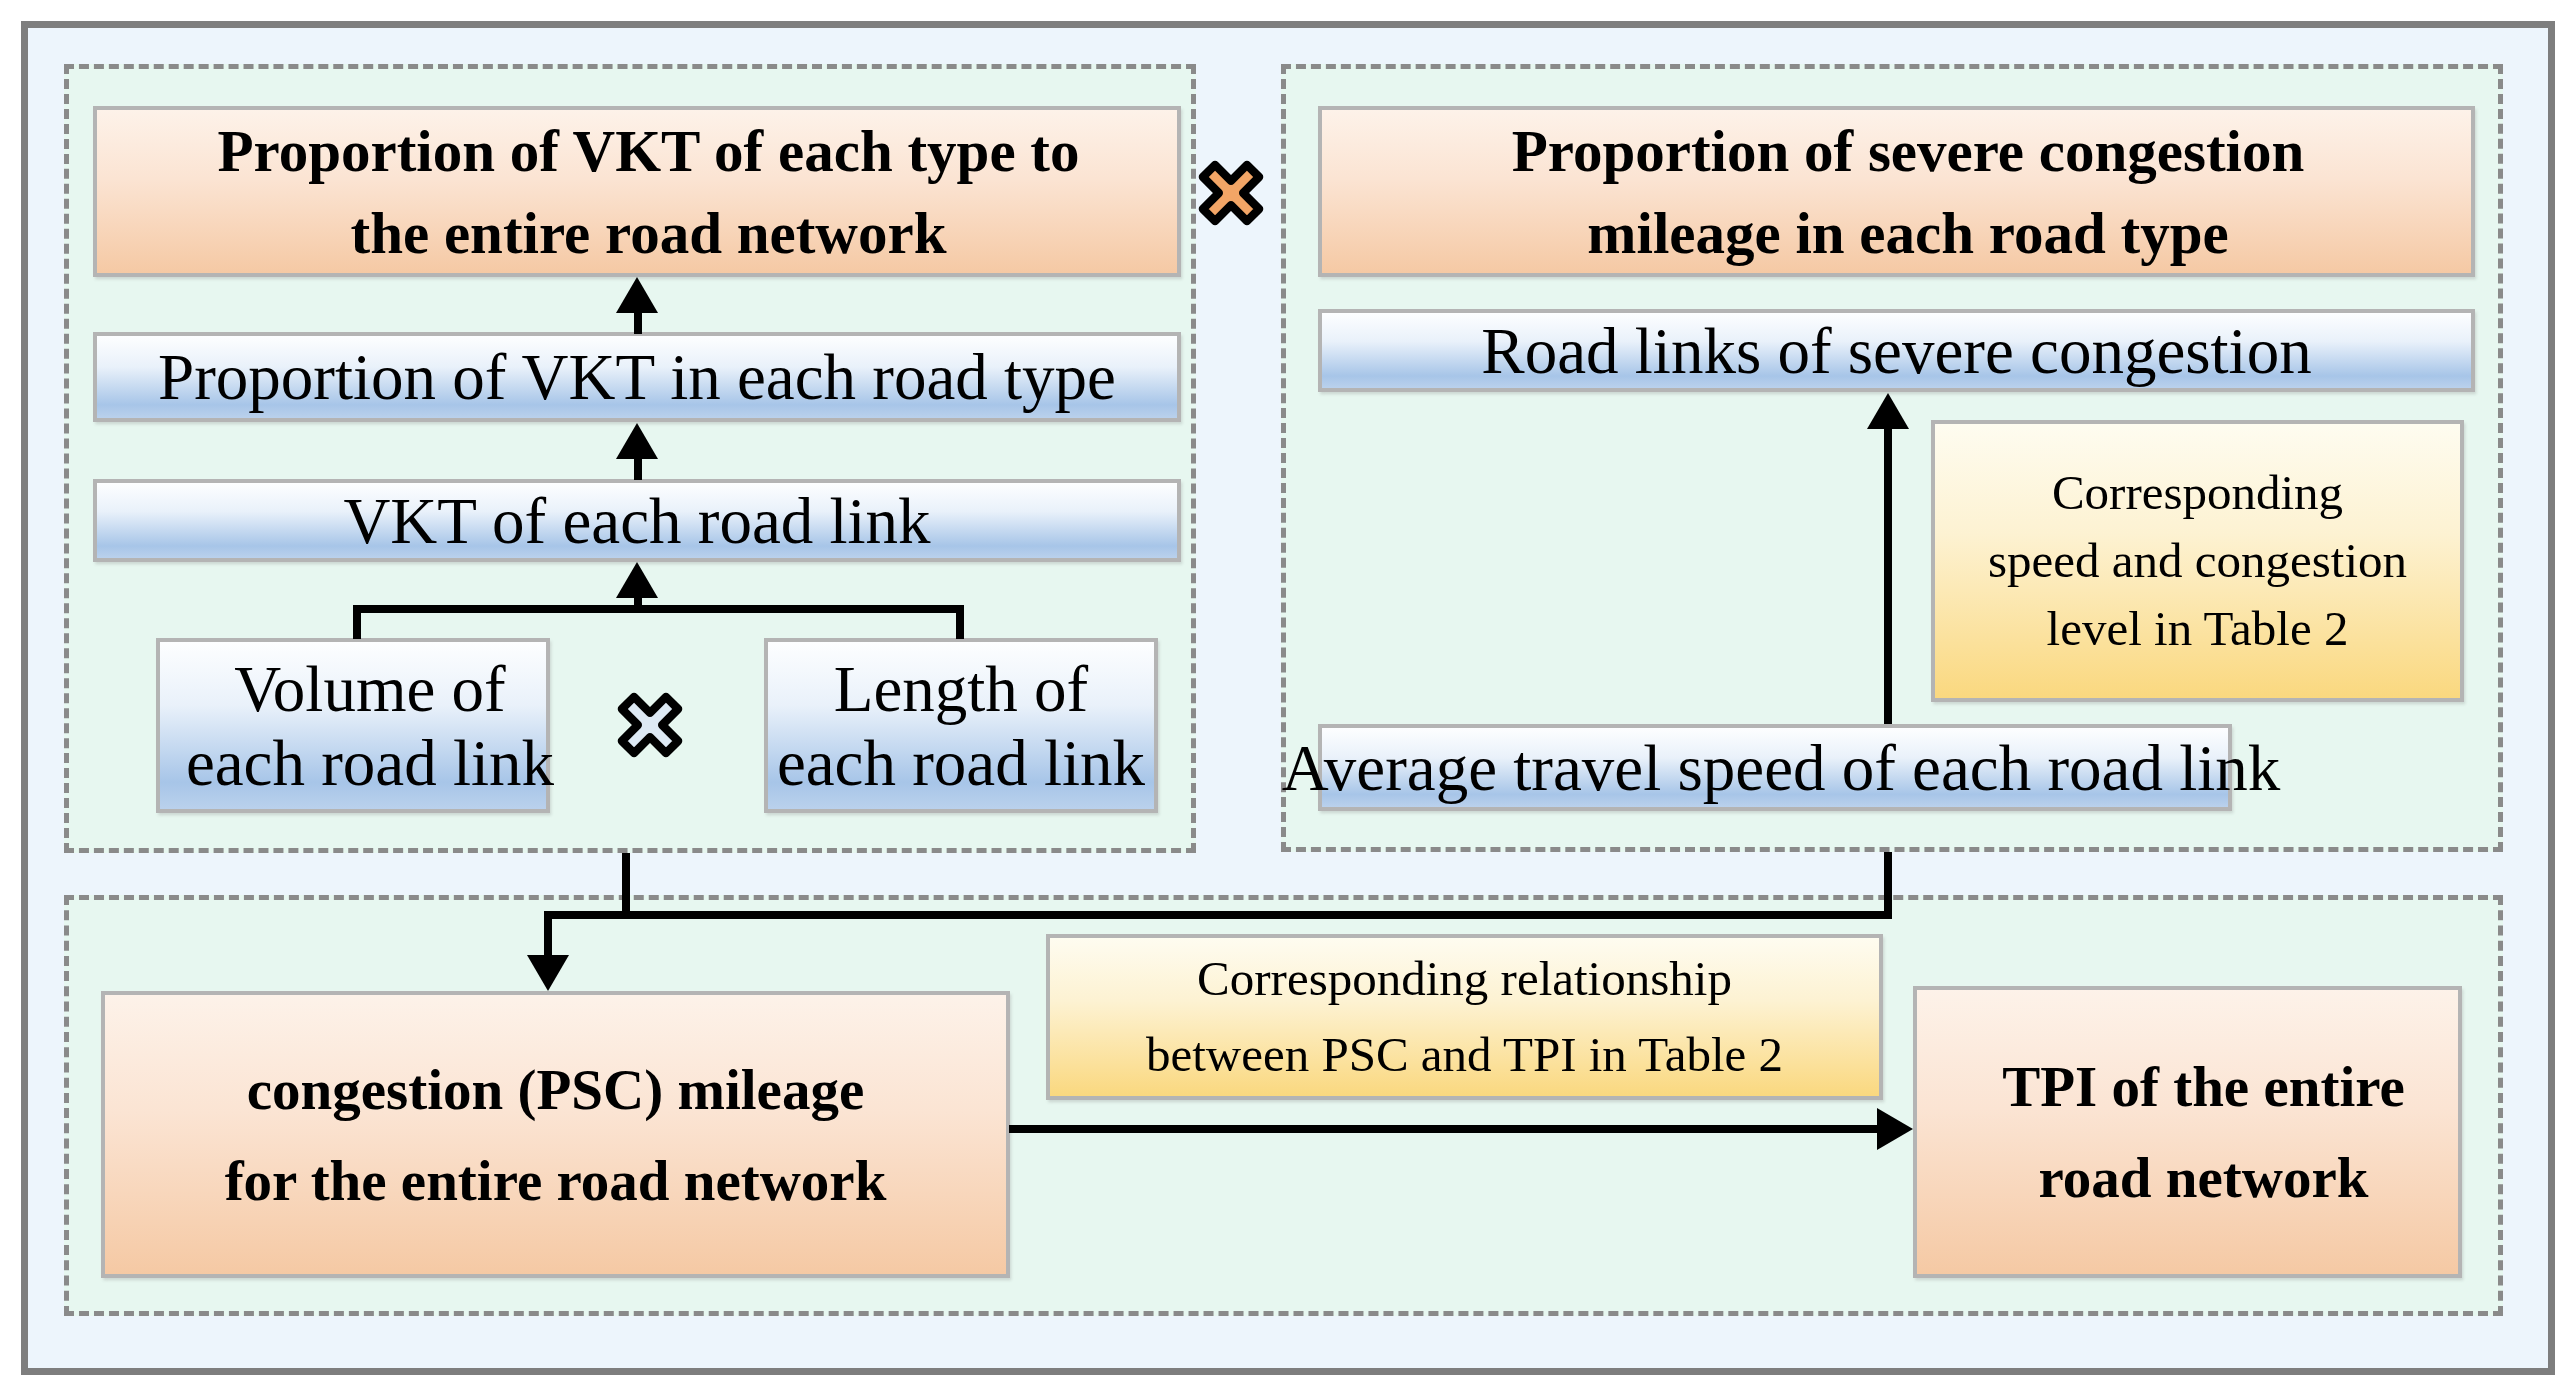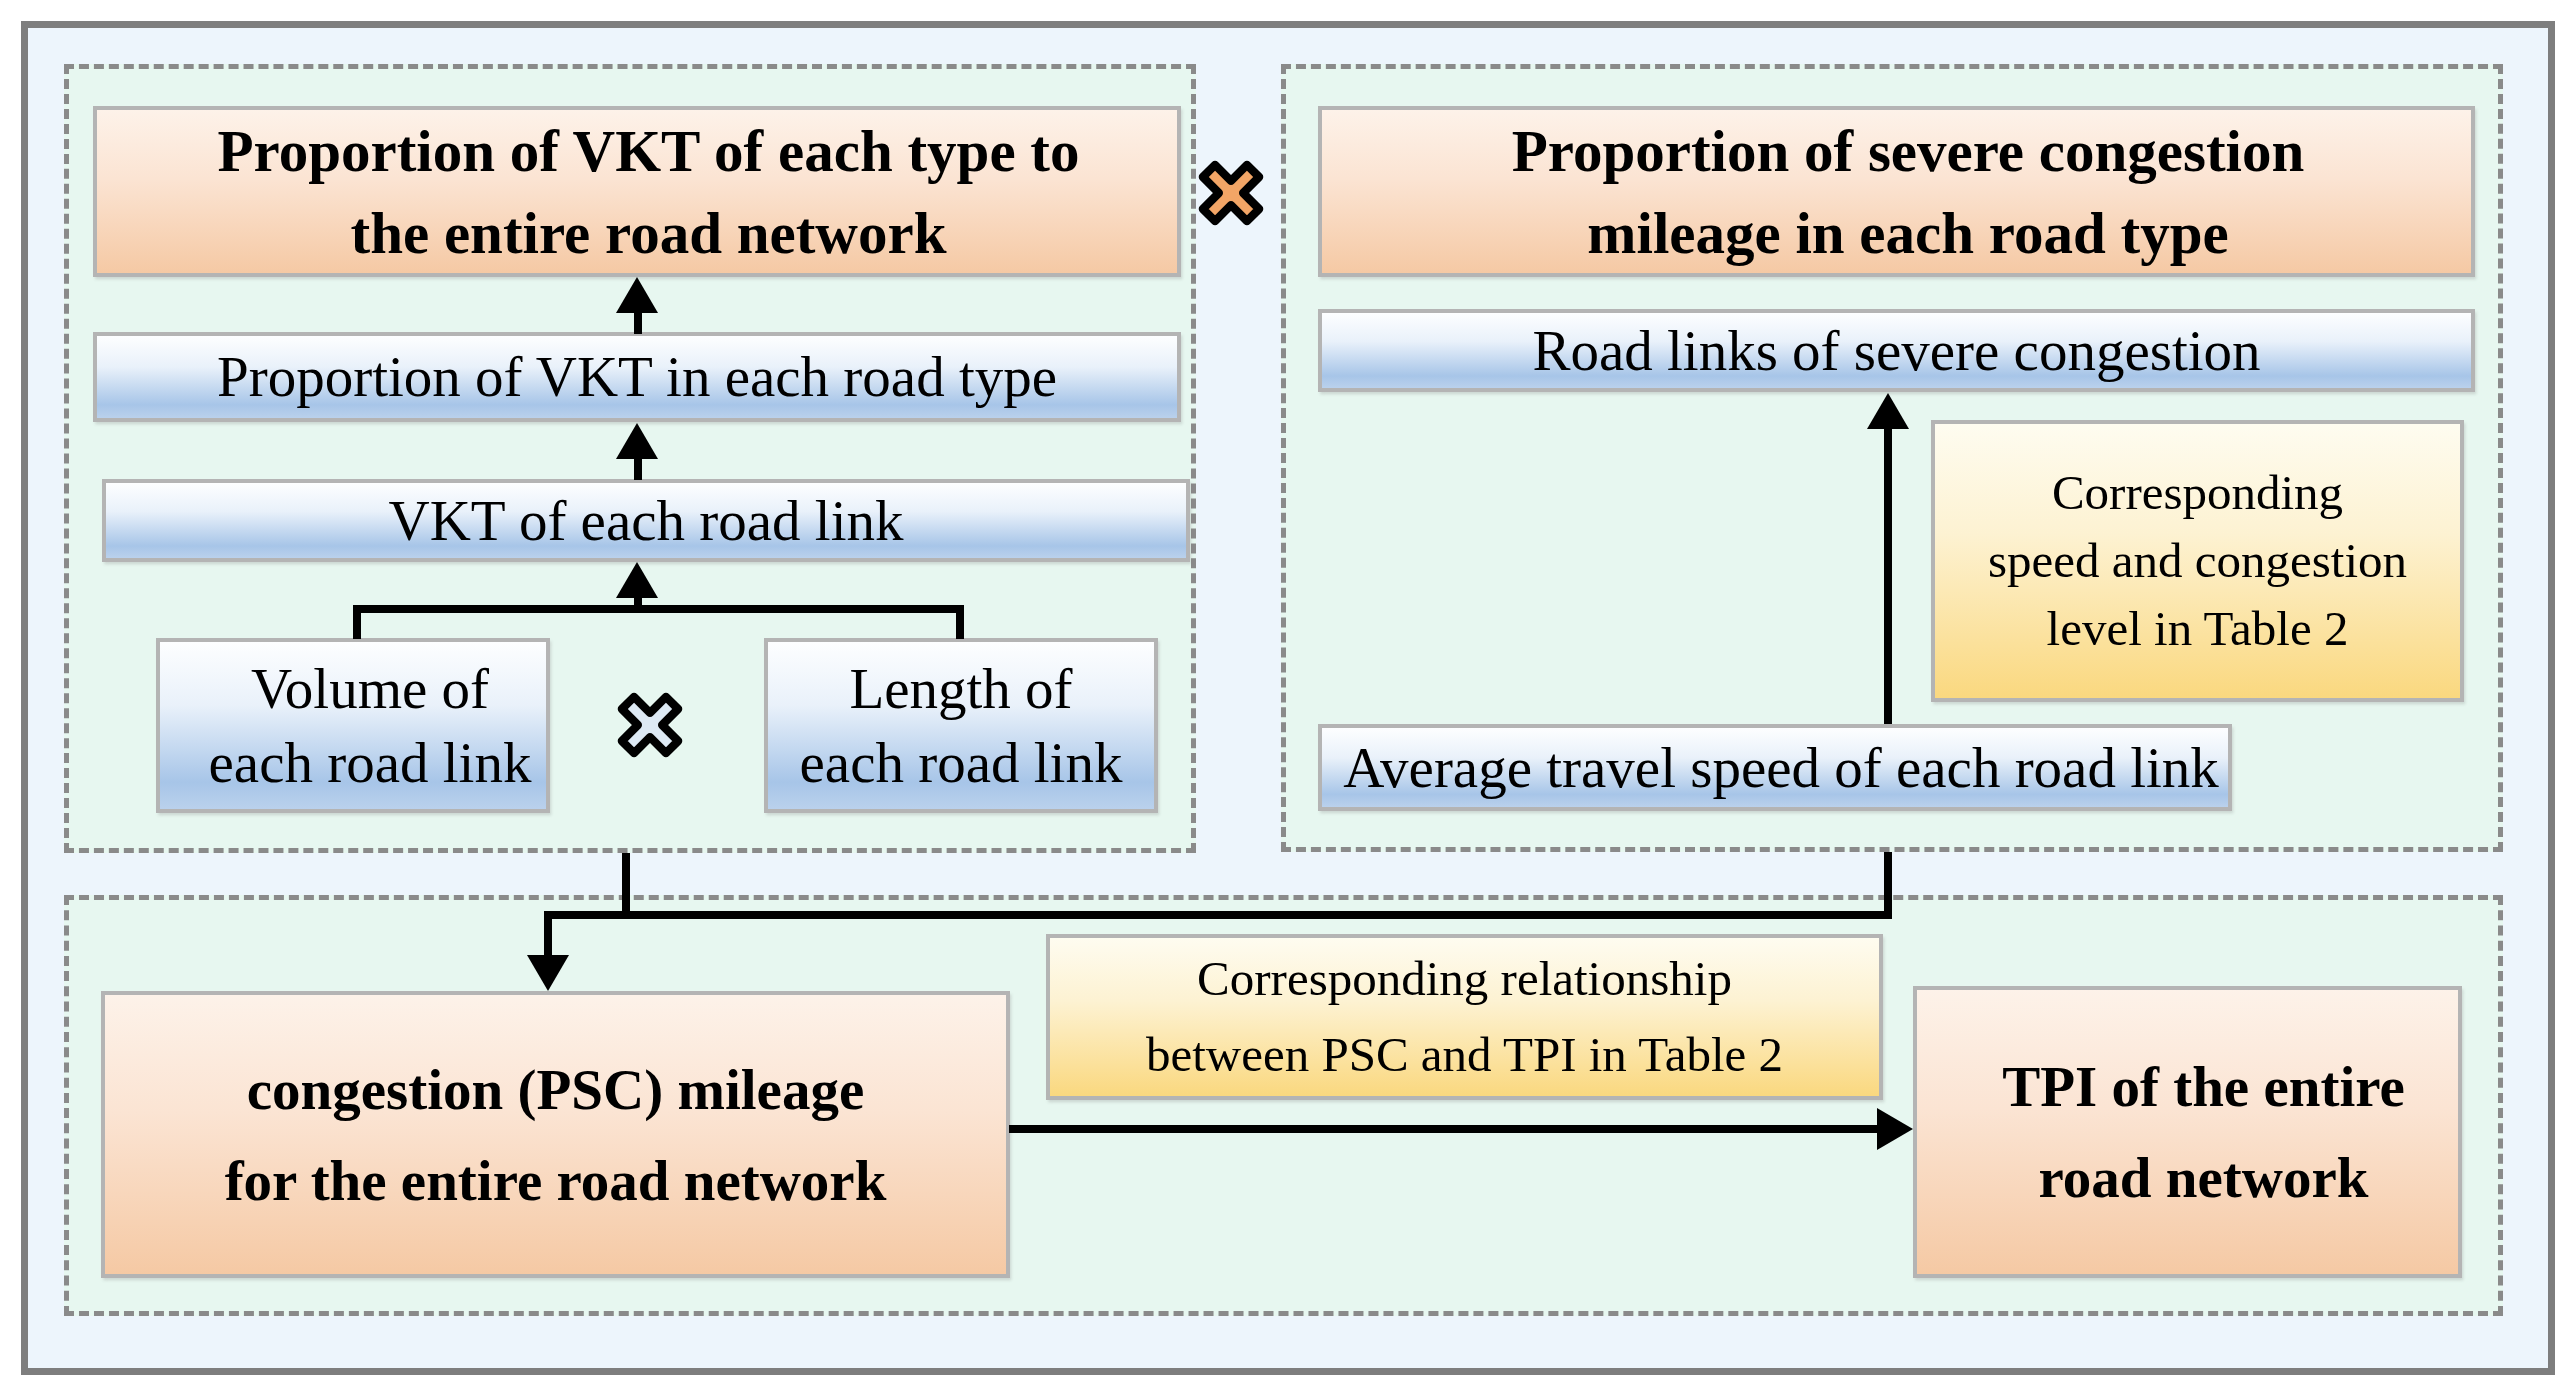--- a/index.html
+++ b/index.html
@@ -12,21 +12,21 @@
   .c-tr{left:1281px;top:64px;width:1222px;height:788px;}
   .c-bt{left:64px;top:895px;width:2439px;height:421px;}
   .box{position:absolute;box-sizing:border-box;border:4.7px solid #b4b4b4;
        display:flex;flex-direction:column;align-items:center;justify-content:center;
        text-align:center;box-shadow:1.9px 2.8px 2.8px rgba(120,120,120,0.25);}
   .box span{display:block;white-space:nowrap;}
   .grad-orange{background:linear-gradient(180deg,#fdf2e9 0%,#fbe4d3 42%,#f5c9a4 100%);}
   .grad-blue{background:linear-gradient(180deg,#fdfeff 0%,#e9f1fa 38%,#a7c5e8 84%,#bad1ec 100%);}
   .grad-yellow{background:linear-gradient(180deg,#fefcf0 0%,#fdf2d2 40%,#fad87f 100%);}
   .t-bold{font-weight:bold;font-size:59px;line-height:82px;padding-left:23px;}
-  .t-reg{font-size:57px;line-height:74px;}
+  .t-reg{font-size:65px;line-height:74px;}
   .t-yel{font-size:49px;line-height:68px;}
   .t-yel2{font-size:49px;line-height:76px;}
   .t-big{font-weight:bold;font-size:57px;line-height:91px;}
   .shaft{position:absolute;background:#000;}
   .head-up{position:absolute;width:0;height:0;
            border-left:21px solid transparent;border-right:21px solid transparent;
            border-bottom:36px solid #000;}
   .head-down{position:absolute;width:0;height:0;
            border-left:21px solid transparent;border-right:21px solid transparent;
            border-top:36px solid #000;}
@@ -47,21 +47,21 @@
 
   <div class="box grad-orange t-bold" style="left:93px;top:106px;width:1088px;height:171px;">
     <span>Proportion of VKT of each type to</span>
     <span>the entire road network</span>
   </div>
 
   <div class="box grad-blue t-reg" style="left:93px;top:332px;width:1088px;height:90px;">
     <span>Proportion of VKT in each road type</span>
   </div>
 
-  <div class="box grad-blue t-reg" style="left:102px;top:479px;width:1088px;height:83px;">
+  <div class="box grad-blue t-reg" style="left:93px;top:479px;width:1088px;height:83px;">
     <span>VKT of each road link</span>
   </div>
 
   <div class="box grad-blue t-reg" style="left:156px;top:638px;width:394px;height:175px;padding-left:34px;">
     <span>Volume of</span>
     <span>each road link</span>
   </div>
 
   <div class="box grad-blue t-reg" style="left:764px;top:638px;width:394px;height:175px;">
     <span>Length of</span>

